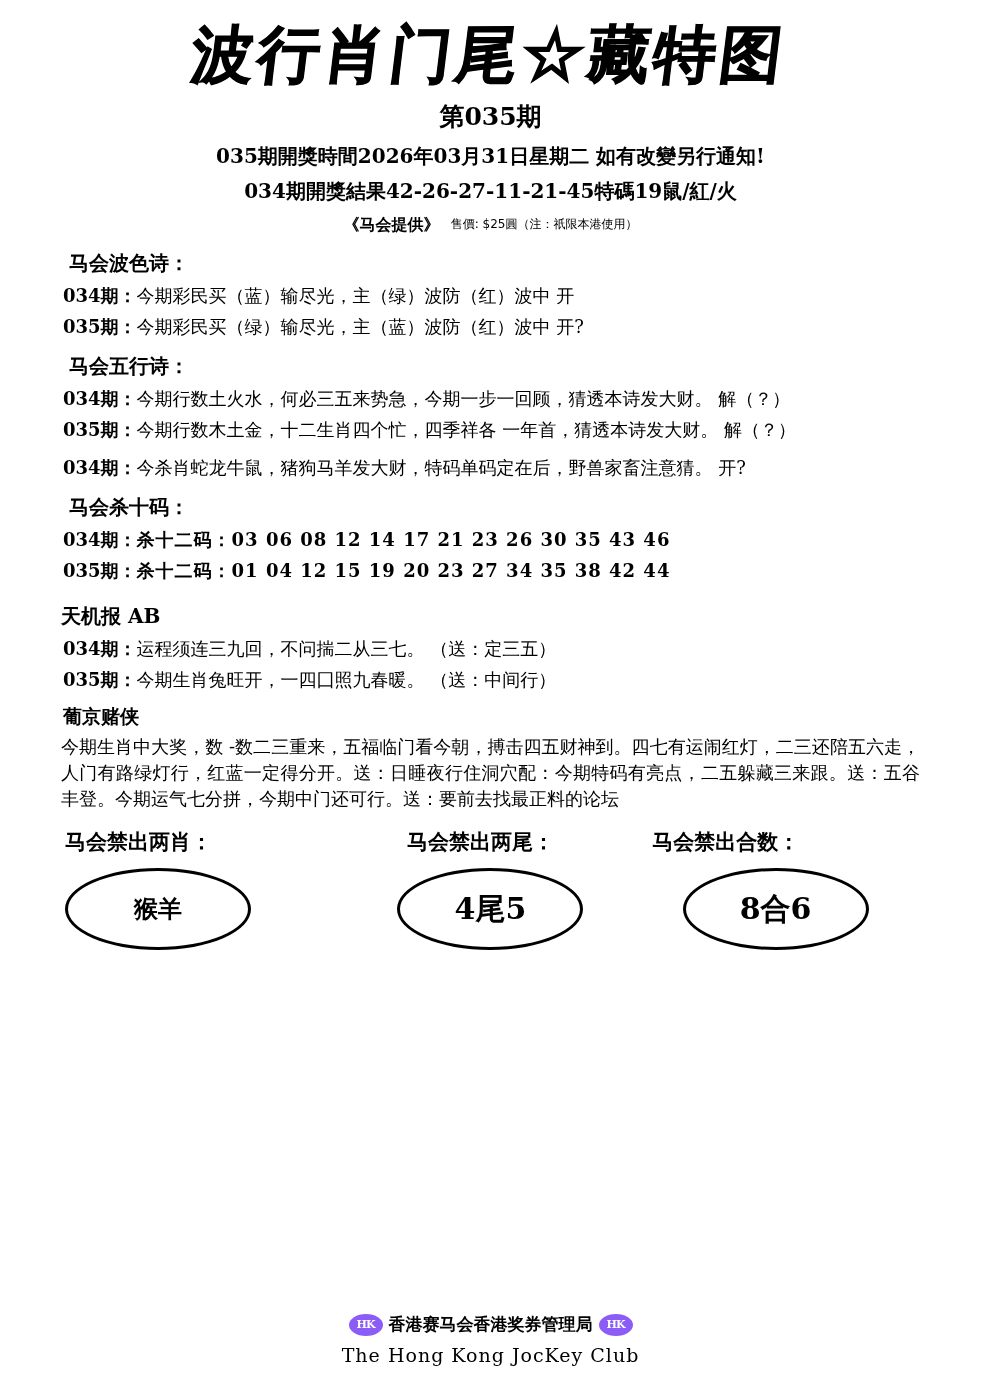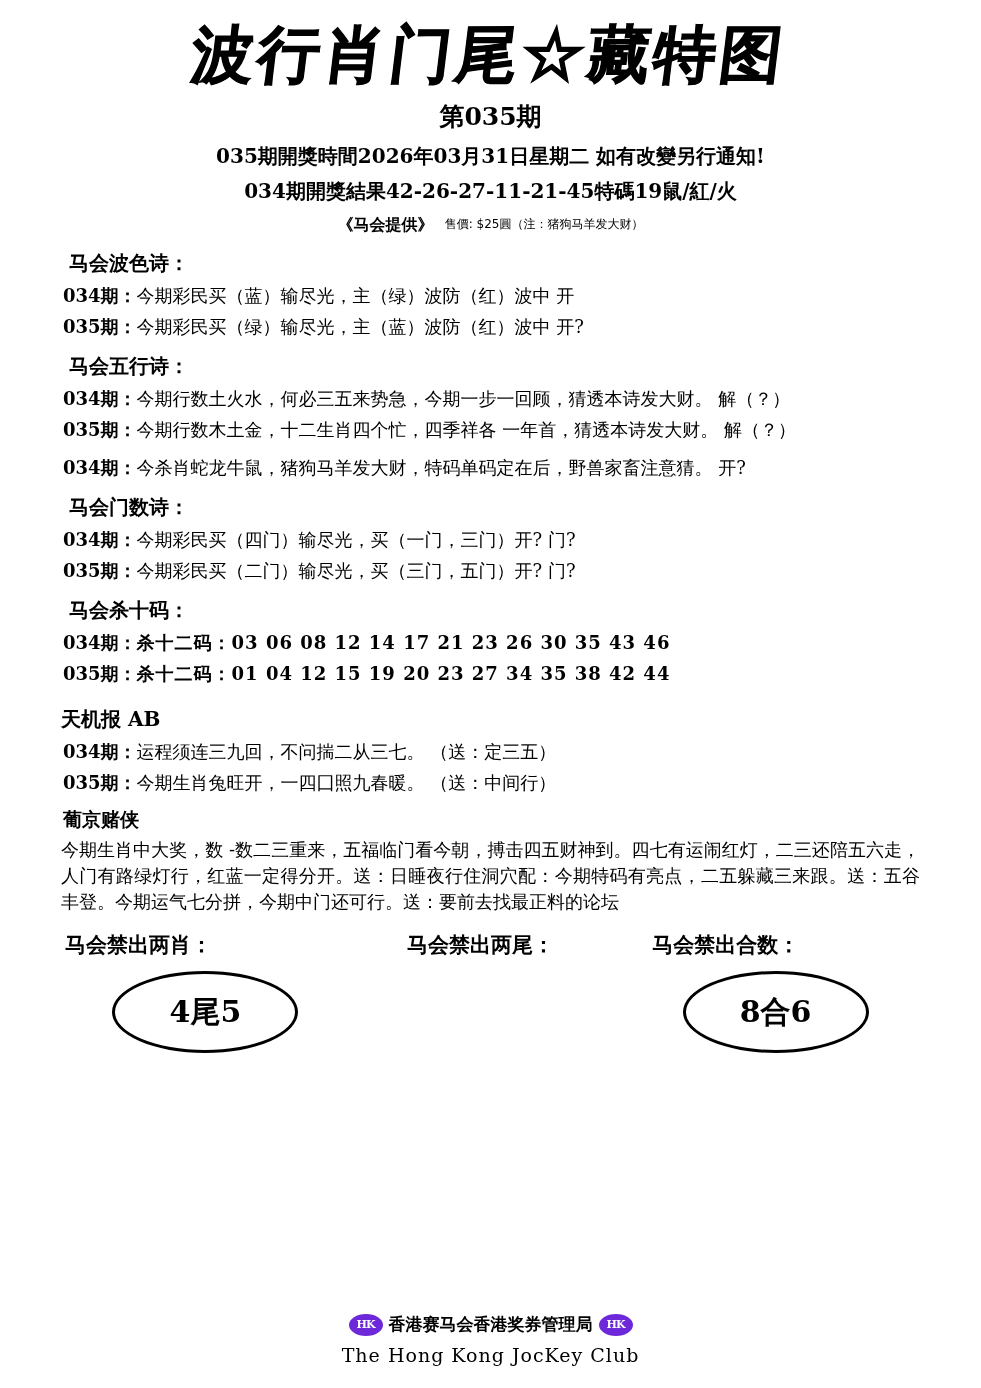--- a/index.html
+++ b/index.html
@@ -149,21 +149,21 @@
     font-weight:bold;
     font-family:"DejaVu Serif","Liberation Serif",serif;
     display:flex;
     align-items:center;
     justify-content:center;
     gap:6px;
   }
   .logo{
     width:34px;height:22px;
     border-radius:50%;
-    background:#6d28d9;
+    background:#8b5cf6;
     color:#fff;
     font-size:11px;
     display:flex;align-items:center;justify-content:center;
     font-family:"DejaVu Serif","Liberation Serif",serif;
     letter-spacing:-1px;
   }
   .footer-en{
     margin-top:8px;
     font-size:19px;
     font-family:"DejaVu Serif","Liberation Serif",serif;
@@ -178,21 +178,21 @@
   <div class="banner">波行肖门尾☆藏特图</div>
 
   <div class="issue">第035期</div>
 
   <div class="draw-line">035期開獎時間2026年03月31日星期二 如有改變另行通知!</div>
 
   <div class="draw-line2">034期開獎結果42-26-27-11-21-45特碼19鼠/紅/火</div>
 
   <div class="provider-row">
     <span class="provider">《马会提供》</span>
-    <span class="price">售價: $25圓（注：猪狗马羊发大财）</span>
+    <span class="price">售價: $25圓（注：祇限本港使用）</span>
   </div>
 
   <div class="section">
     <div class="sec-title">马会波色诗：</div>
     <div class="line">
       <span class="lbl">034期：</span><span>今期彩民买（蓝）输尽光，主（绿）波防（红）波中 开</span>
     </div>
     <div class="line">
       <span class="lbl">035期：</span><span>今期彩民买（绿）输尽光，主（蓝）波防（红）波中 开?</span>
     </div>
@@ -208,29 +208,20 @@
     </div>
   </div>
 
   <div class="section">
     <div class="line">
       <span class="lbl">034期：</span><span>今杀肖蛇龙牛鼠，猪狗马羊发大财，特码单码定在后，野兽家畜注意猜。 开?</span>
     </div>
   </div>
 
 
-  <div class="section">
-    <div class="sec-title">马会门数诗：</div>
-    <div class="line">
-      <span class="lbl">034期：</span><span>今期彩民买（四门）输尽光，买（一门，三门）开? 门?</span>
-    </div>
-    <div class="line">
-      <span class="lbl">035期：</span><span>今期彩民买（二门）输尽光，买（三门，五门）开? 门?</span>
-    </div>
-  </div>
 
   <div class="section">
     <div class="sec-title">马会杀十码：</div>
     <div class="line kill">
       <span class="lbl">034期：</span><span class="num">杀十二码：03 06 08 12 14 17 21 23 26 30 35 43 46</span>
     </div>
     <div class="line kill">
       <span class="lbl">035期：</span><span class="num">杀十二码：01 04 12 15 19 20 23 27 34 35 38 42 44</span>
     </div>
   </div>
@@ -252,20 +243,23 @@
     </div>
     <div class="forbid-col mid">
       <span class="forbid-label">马会禁出两尾：</span>
     </div>
     <div class="forbid-col right">
       <span class="forbid-label">马会禁出合数：</span>
     </div>
   </div>
 
   <div class="oval-row">
+    <div class="oval-wrap">
+      <div class="oval">猴羊</div>
+    </div>
     <div class="oval-wrap mid">
       <div class="oval big">4尾5</div>
     </div>
     <div class="oval-wrap right">
       <div class="oval big">8合6</div>
     </div>
   </div>
 
   <div class="footer">
     <div class="footer-main">

